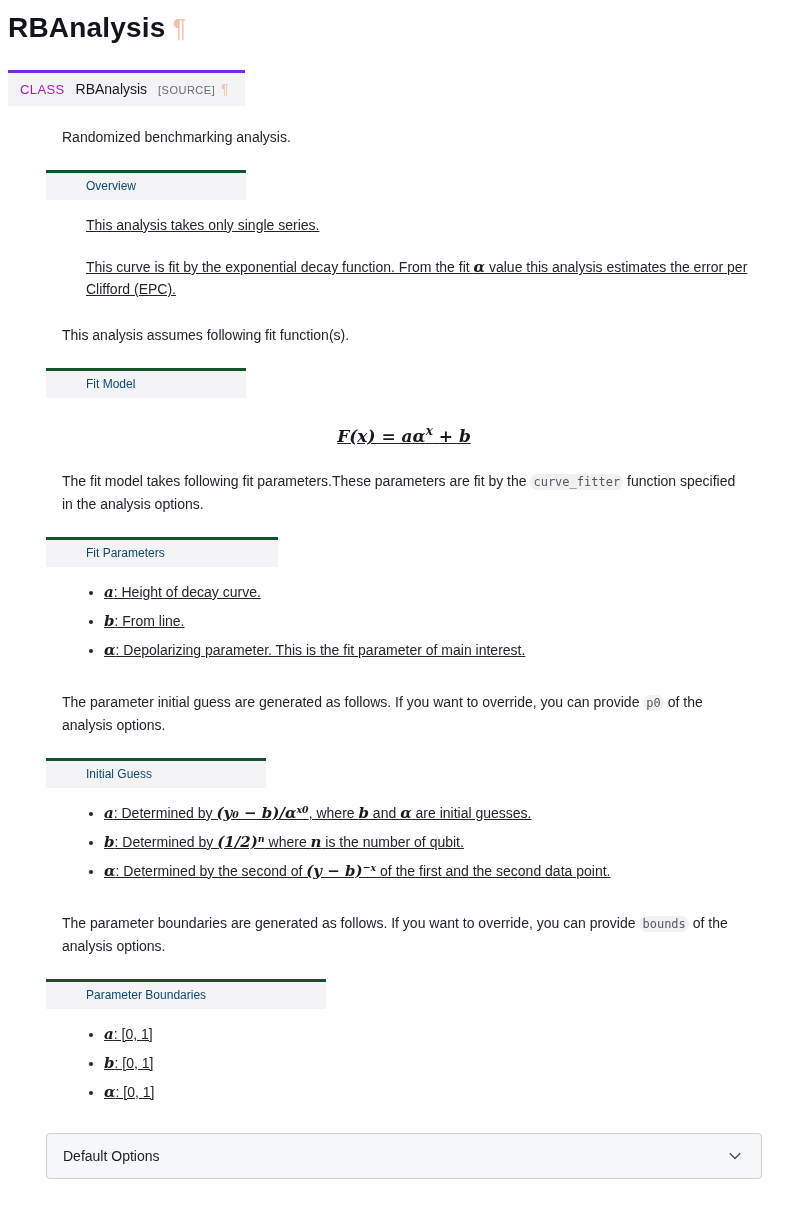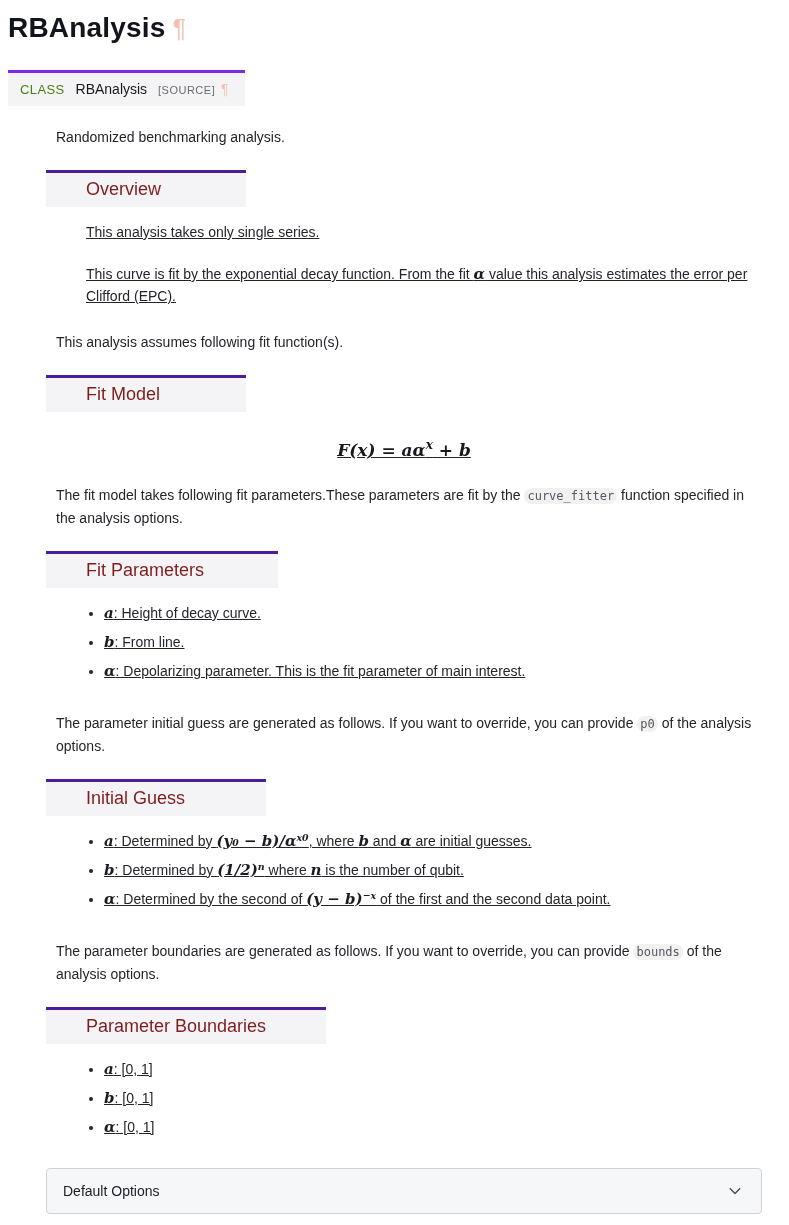--- a/index.html
+++ b/index.html
@@ -22,35 +22,35 @@
   h1.title .anchor { font-size: 25px; }
 
   .sig {
     display: inline-block;
     border-top: 3px solid #7d2ae8;
     background: #f4f4f7;
     padding: 8px 16px 9px 12px;
     font-size: 14px;
     min-width: 212px;
   }
-  .sig-kw { color: #4d7c0f; font-size: 13px; letter-spacing: 0.4px; margin-right: 7px; }
+  .sig-kw { color: #a21caf; font-size: 13px; letter-spacing: 0.4px; margin-right: 7px; }
   .sig-name { color: #17191f; margin-right: 7px; }
   .sig-src { color: #696c72; font-size: 11px; letter-spacing: 0.5px; text-decoration: none; cursor: pointer; }
   .sig-anchor { font-size: 14px; margin-left: 2px; }
 
   .content { margin-left: 38px; }
 
-  .para { font-size: 14px; line-height: 22px; margin: 20px 10px; color: #23252b; }
+  .para { font-size: 14px; line-height: 22px; margin: 20px 16px; color: #23252b; }
 
   .sect { margin: 22px 0 24px; }
   .sect-head {
-    border-top: 3px solid #4c1d95;
+    border-top: 3px solid #14532d;
     background: #f4f4f7;
     padding: 6px 10px 7px 40px;
-    font-size: 18px; color: #7f1d1d;
+    font-size: 12px; color: #0c4a6e;
   }
   .sect-body { padding-left: 40px; text-decoration: underline; }
   .sect-body .para { margin: 14px 0 20px; }
 
   ul.blist { list-style: disc; margin: 14px 0 30px; padding-left: 18px; }
   ul.blist li { margin-bottom: 7px; font-size: 14px; line-height: 22px; color: #23252b; }
 
   .mv {
     font-family: "DejaVu Serif", "Liberation Serif", serif;
     font-style: italic; font-weight: 600; font-size: 15px; color: #1a1c22;

